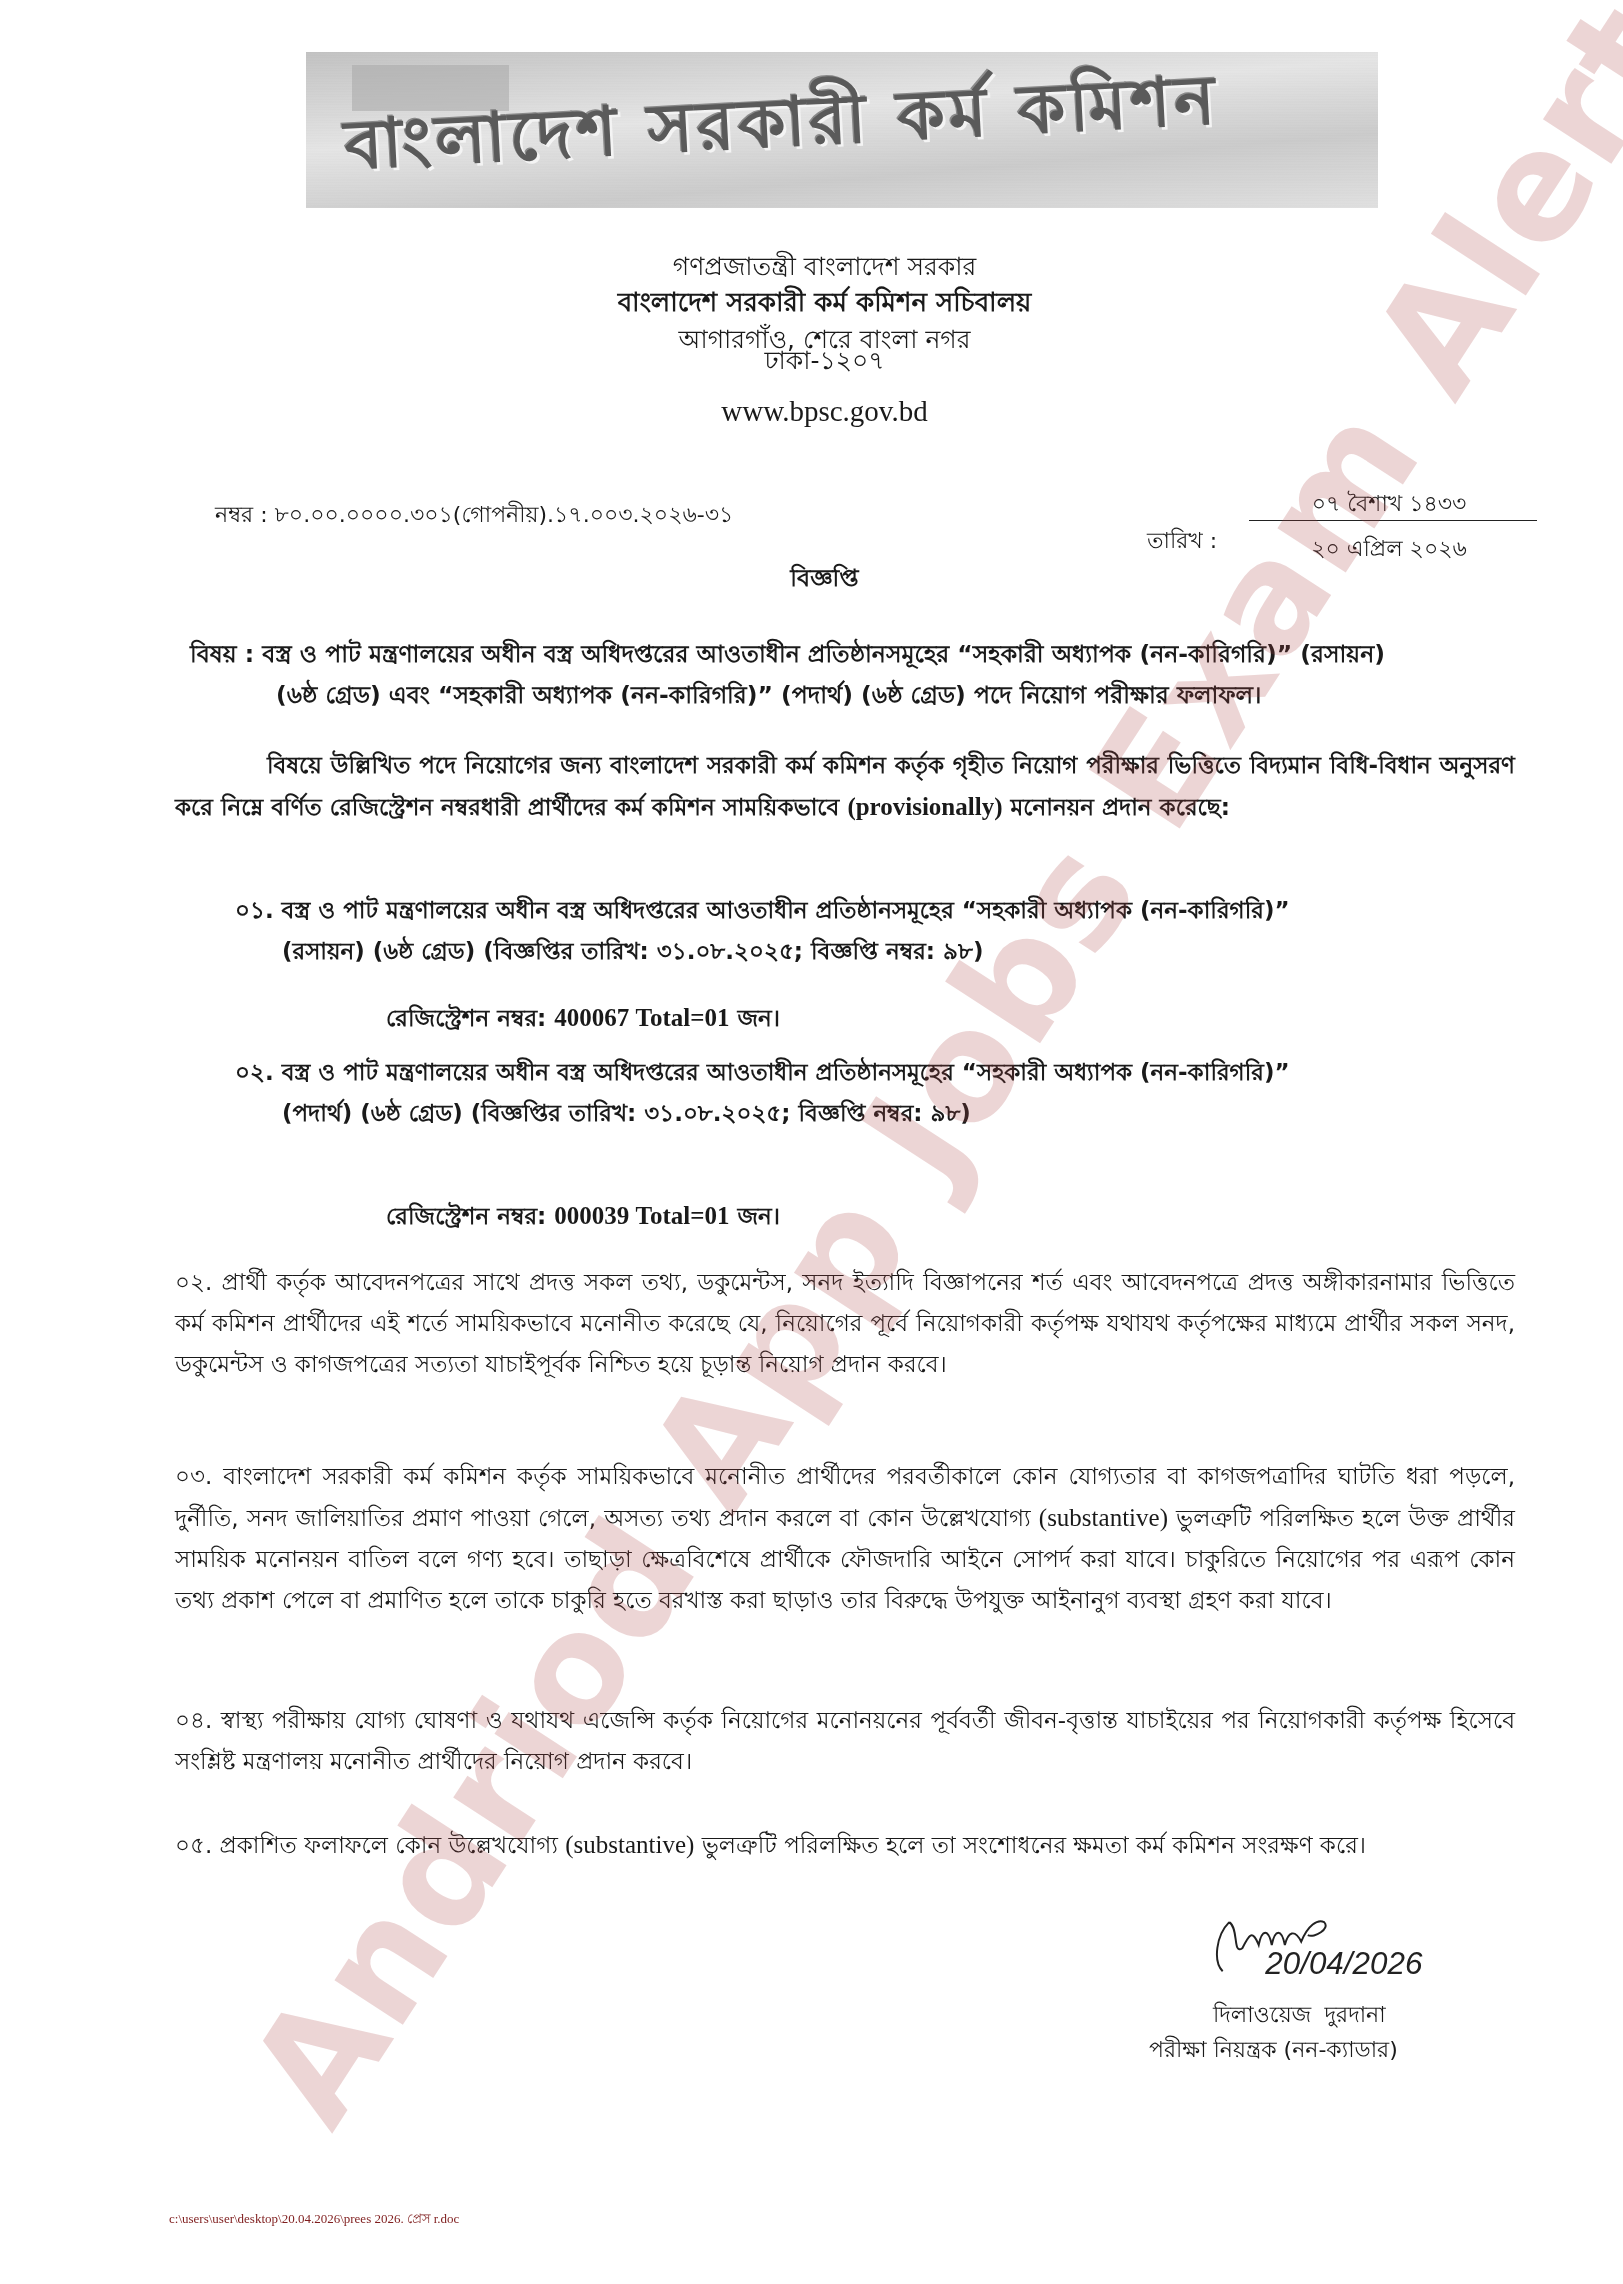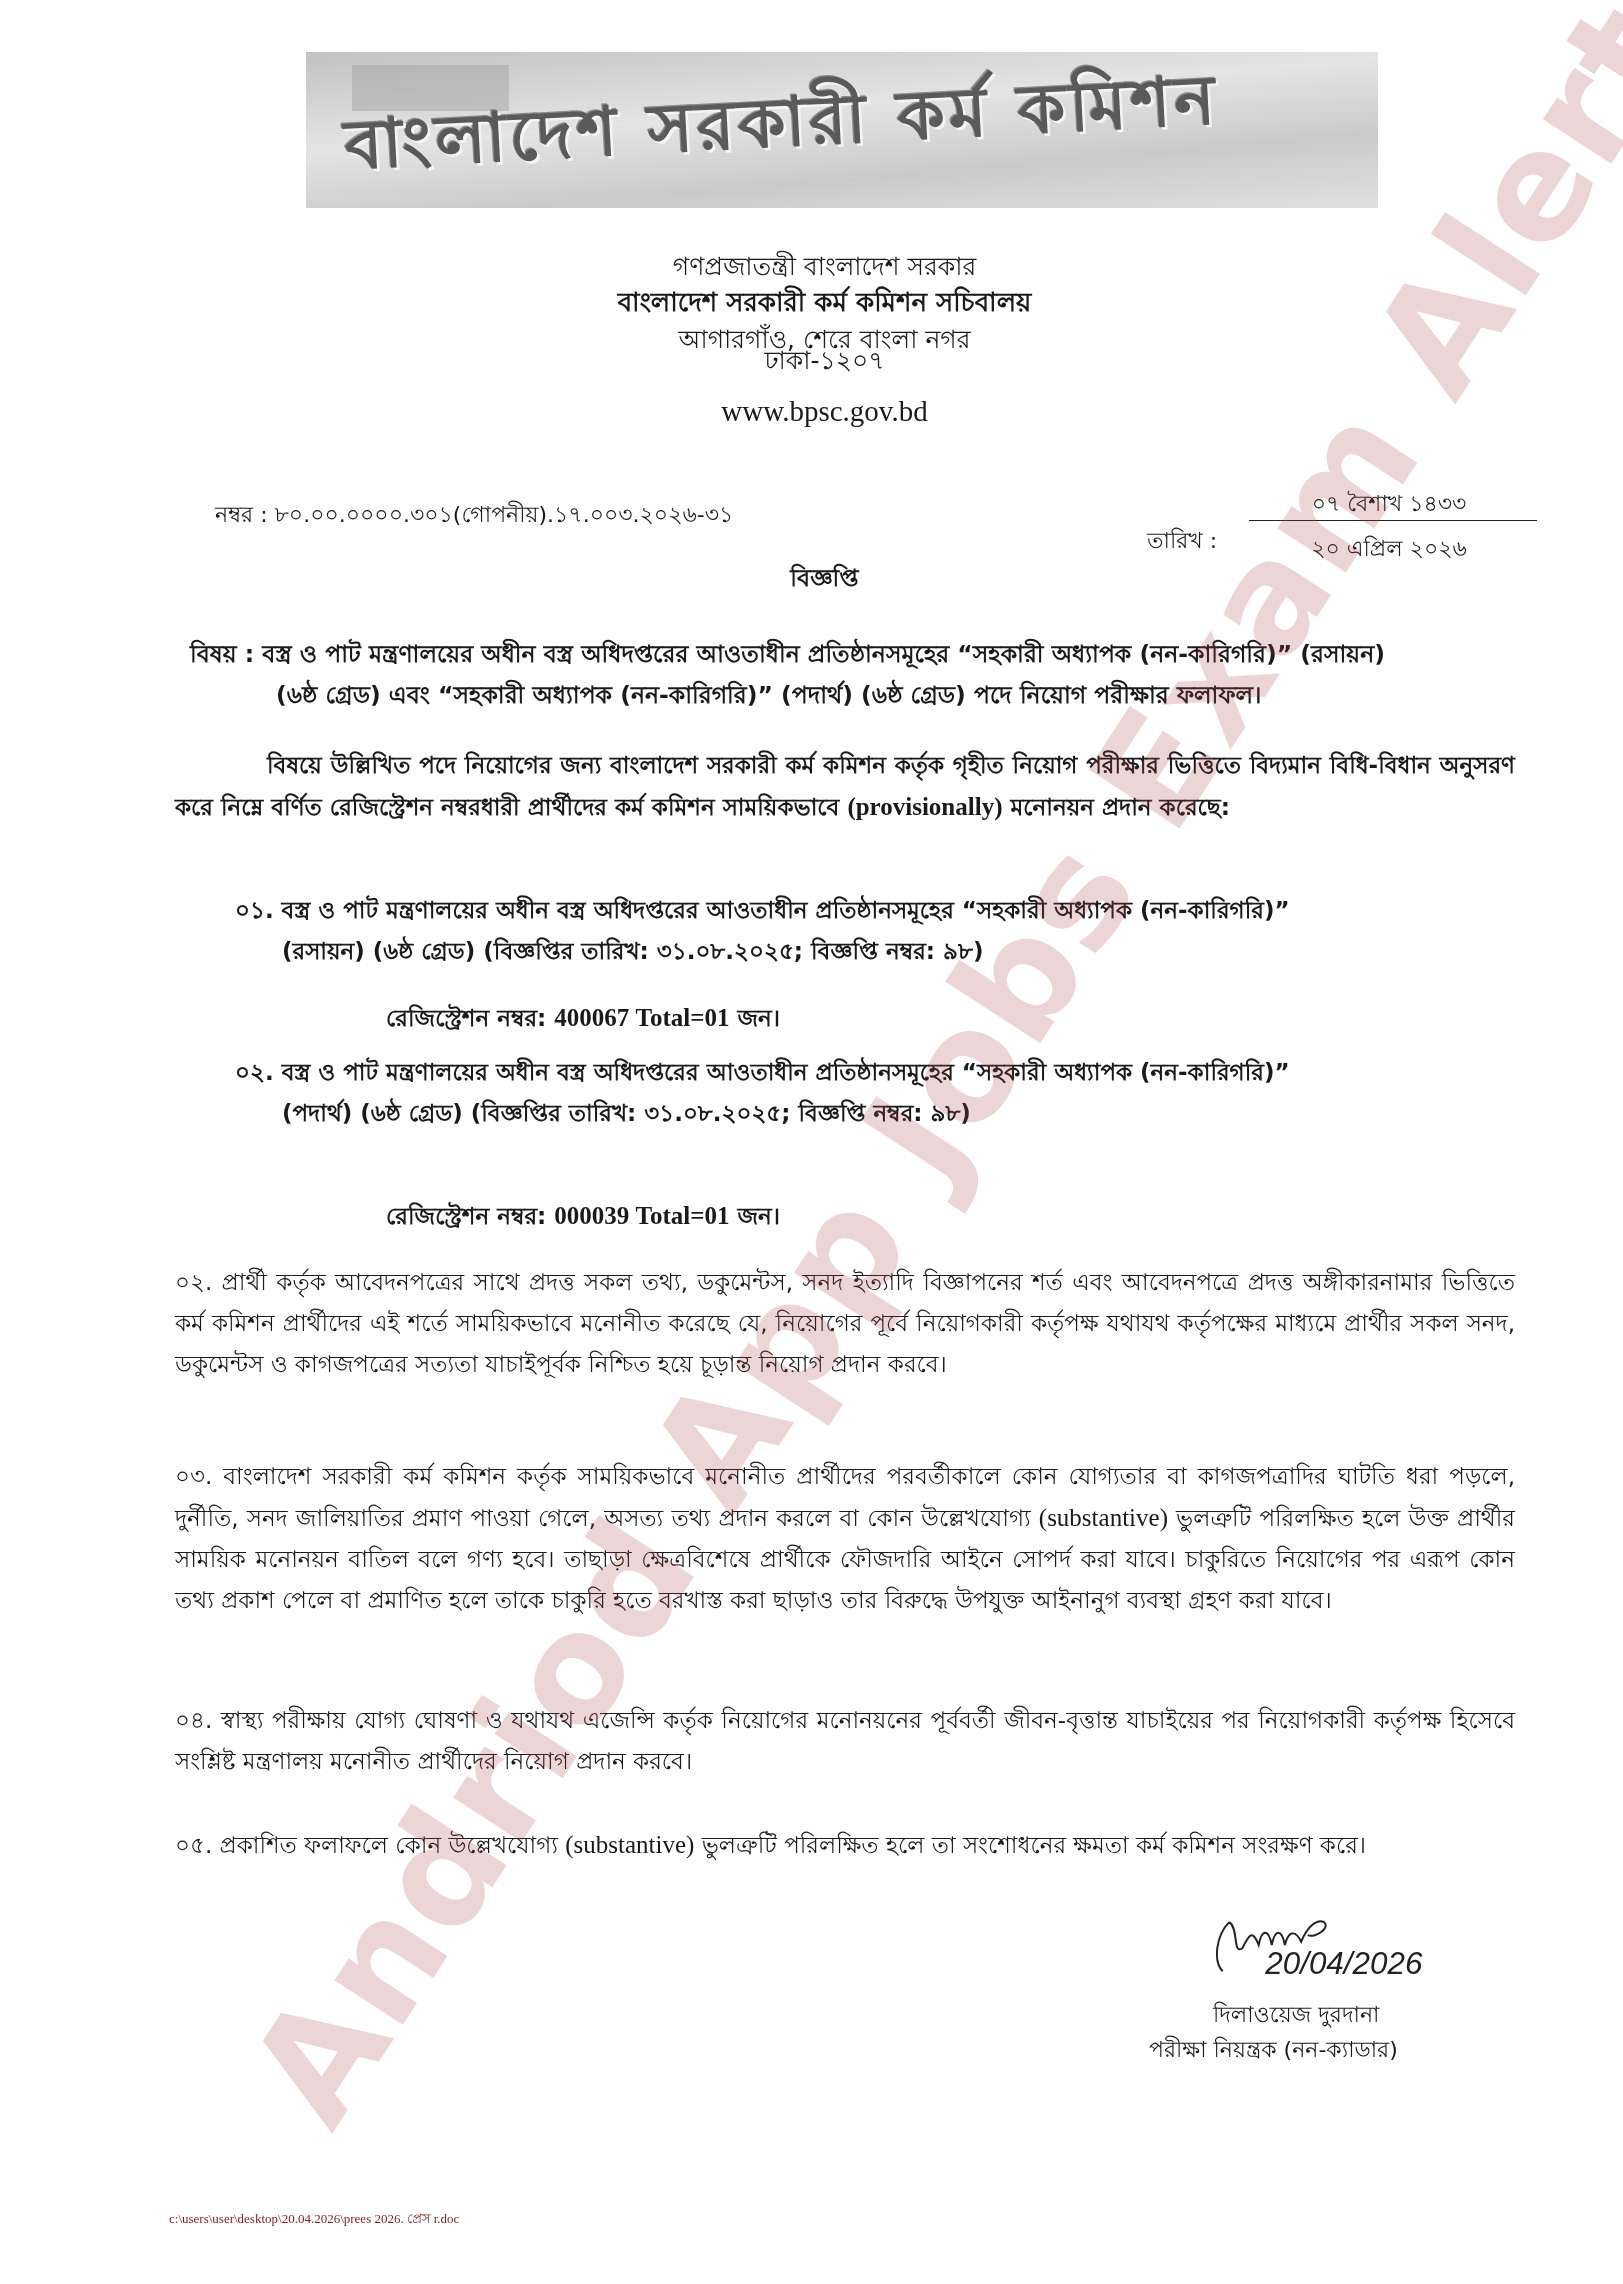--- a/index.html
+++ b/index.html
@@ -59,21 +59,21 @@
   .reg1 { top: 1000px; }
   .reg2 { top: 1198px; }
   .p2 { top: 1262px; }
   .p3 { top: 1456px; }
   .p4 { top: 1700px; }
   .p5 { top: 1824px; }
   .en { font-family: "Liberation Serif", serif; font-size: 25px; }
   .signature {
     position: absolute; left: 1203px; top: 1909px; width: 275px; height: 72px;
   }
-  .sig-name { position: absolute; left: 1213px; top: 1997px; font-size: 22px; }
+  .sig-name { position: absolute; left: 1213px; top: 1997px; font-size: 22px; font-family: Liberation Mono, monospace; }
   .sig-title { position: absolute; left: 1149px; top: 2032px; font-size: 22px; }
   .footer-path {
     position: absolute; left: 169px; top: 2209px; font-size: 13px;
     font-family: "Liberation Serif", serif; color: #7f1d1d;
   }
   .watermark {
     position: absolute; left: 78px; top: 1079px; width: 1700px;
     font-size: 149px; font-weight: bold; color: #a44;
     opacity: 0.22; white-space: nowrap;
     transform: rotate(-57deg); transform-origin: 0 0;

